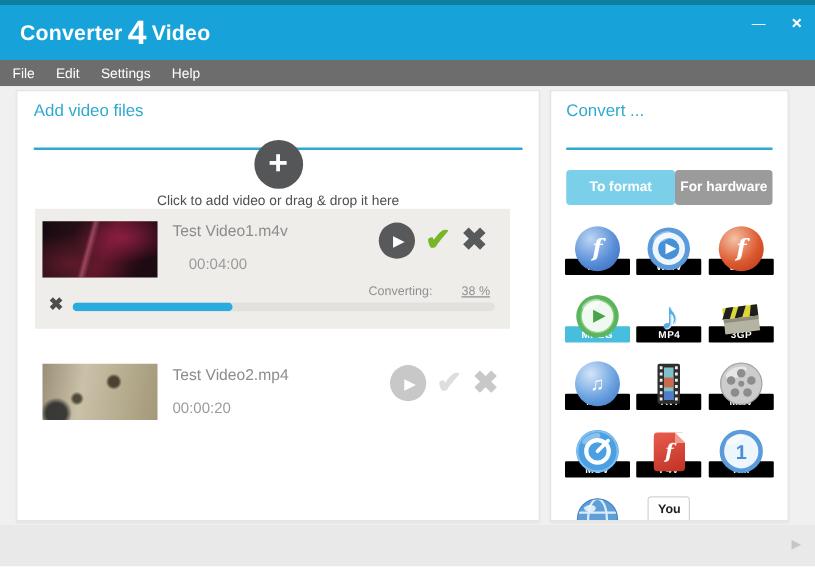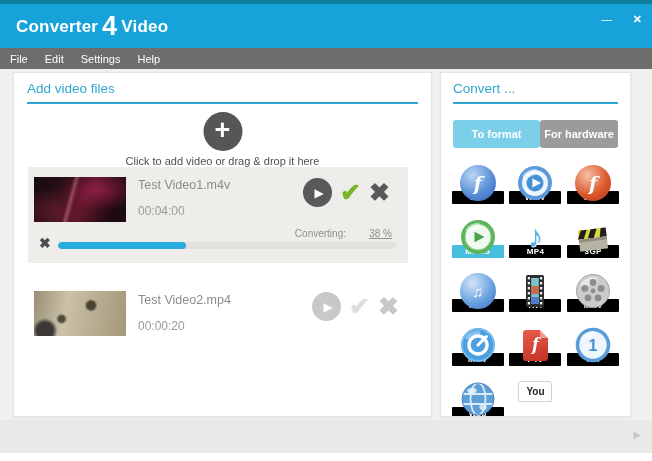--- a/index.html
+++ b/index.html
@@ -13,21 +13,21 @@
   .title .big4 { font-size:27px; vertical-align:-3px; margin:0 4px; }
   .win-controls { position:absolute; right:10px; top:5px; color:#fff; }
   .win-min { font-size:11px; margin-right:16px; cursor:default; }
   .win-cls { font-size:11px; font-weight:bold; cursor:default; }
   .menubar { height:21px; background:#6d6d6d; color:#fff; font-size:11px; display:flex; align-items:center; padding-left:10px; gap:17px; }
   .menubar span { cursor:default; }
 
   
   .content { position:relative; height:351px; background:#f0f0f0; }
   .panel { position:absolute; top:3px; background:#fff; border:1px solid #e4e4e4; box-shadow:0 1px 2px rgba(0,0,0,.06); }
-  .panel-header { margin:8px 13px 0; color:#2fa9cf; font-size:13.5px; padding-bottom:6px; border-bottom:2px solid #2fa9cf; }
+  .panel-header { margin:8px 13px 0; color:#2fa9cf; font-size:13.5px; padding-bottom:22px; border-bottom:2px solid #2fa9cf; }
 
   
   .panel.left { left:13px; width:419px; height:345px; }
   .add-btn { position:absolute; left:50%; top:39px; transform:translateX(-50%); width:39px; height:39px; border-radius:50%; background:#555657; border:none; color:#fff; display:flex; align-items:center; justify-content:center; cursor:pointer; }
   .add-btn .plus { font-size:27px; font-weight:bold; line-height:1; margin-top:-3px; }
   .hint { position:absolute; top:82px; width:100%; text-align:center; font-size:11px; font-weight:normal; color:#4f4f4f; }
 
   .file-card { position:absolute; left:14px; top:94px; width:380px; height:96px; background:#efedea; }
   .thumb { position:absolute; width:92px; height:45px; }
   .thumb1 { left:6px; top:10px;
@@ -37,21 +37,21 @@
       radial-gradient(ellipse at 25% 75%, rgba(130,35,55,.55), transparent 50%),
       linear-gradient(115deg, #140a10 0%, #2e1018 35%, #551327 55%, #1e0a12 85%); }
   .thumb2 { left:20px; top:218px;
     background:
       radial-gradient(circle at 62% 32%, rgba(55,48,32,.85) 0 6%, transparent 10%),
       radial-gradient(circle at 30% 62%, rgba(50,45,30,.8) 0 4%, transparent 8%),
       radial-gradient(circle at 12% 88%, rgba(45,45,45,.9) 0 9%, transparent 14%),
       linear-gradient(100deg, #9a8f76, #cac1a9 35%, #b8ae92 65%, #a39878); }
   .fname { font-size:12.5px; color:#8c8c8c; position:absolute; }
   .fdur  { font-size:12px;  color:#9a9a9a; position:absolute; }
-  .fname.n1 { left:110px; top:11px;text-align:right; } .fdur.d1 { left:110px; top:37px; }
+  .fname.n1 { left:110px; top:11px;text-align:right; } .fdur.d1 { left:123px; top:37px; }
   .fname.n2 { left:124px; top:220px; } .fdur.d2 { left:124px; top:246px; }
   .actions { position:absolute; display:flex; align-items:center; gap:8px; }
   .actions.a1 { right:18px; top:11px; }
   .actions.a2 { right:32px; top:219px; }
   .play-circle { width:29px; height:29px; border-radius:50%; background:#58595b; color:#fff; display:flex; align-items:center; justify-content:center; font-size:12px; padding-left:3px; cursor:pointer; }
   .check { color:#79b52a; font-size:25px; font-weight:bold; line-height:1; cursor:pointer; }
   .bigx  { color:#58595b; font-size:25px; font-weight:bold; line-height:1; cursor:pointer; }
   .a2 .play-circle { background:#c8c8c8; }
   .a2 .check { color:#e0dedc; }
   .a2 .bigx  { color:#c8c8c8; }

